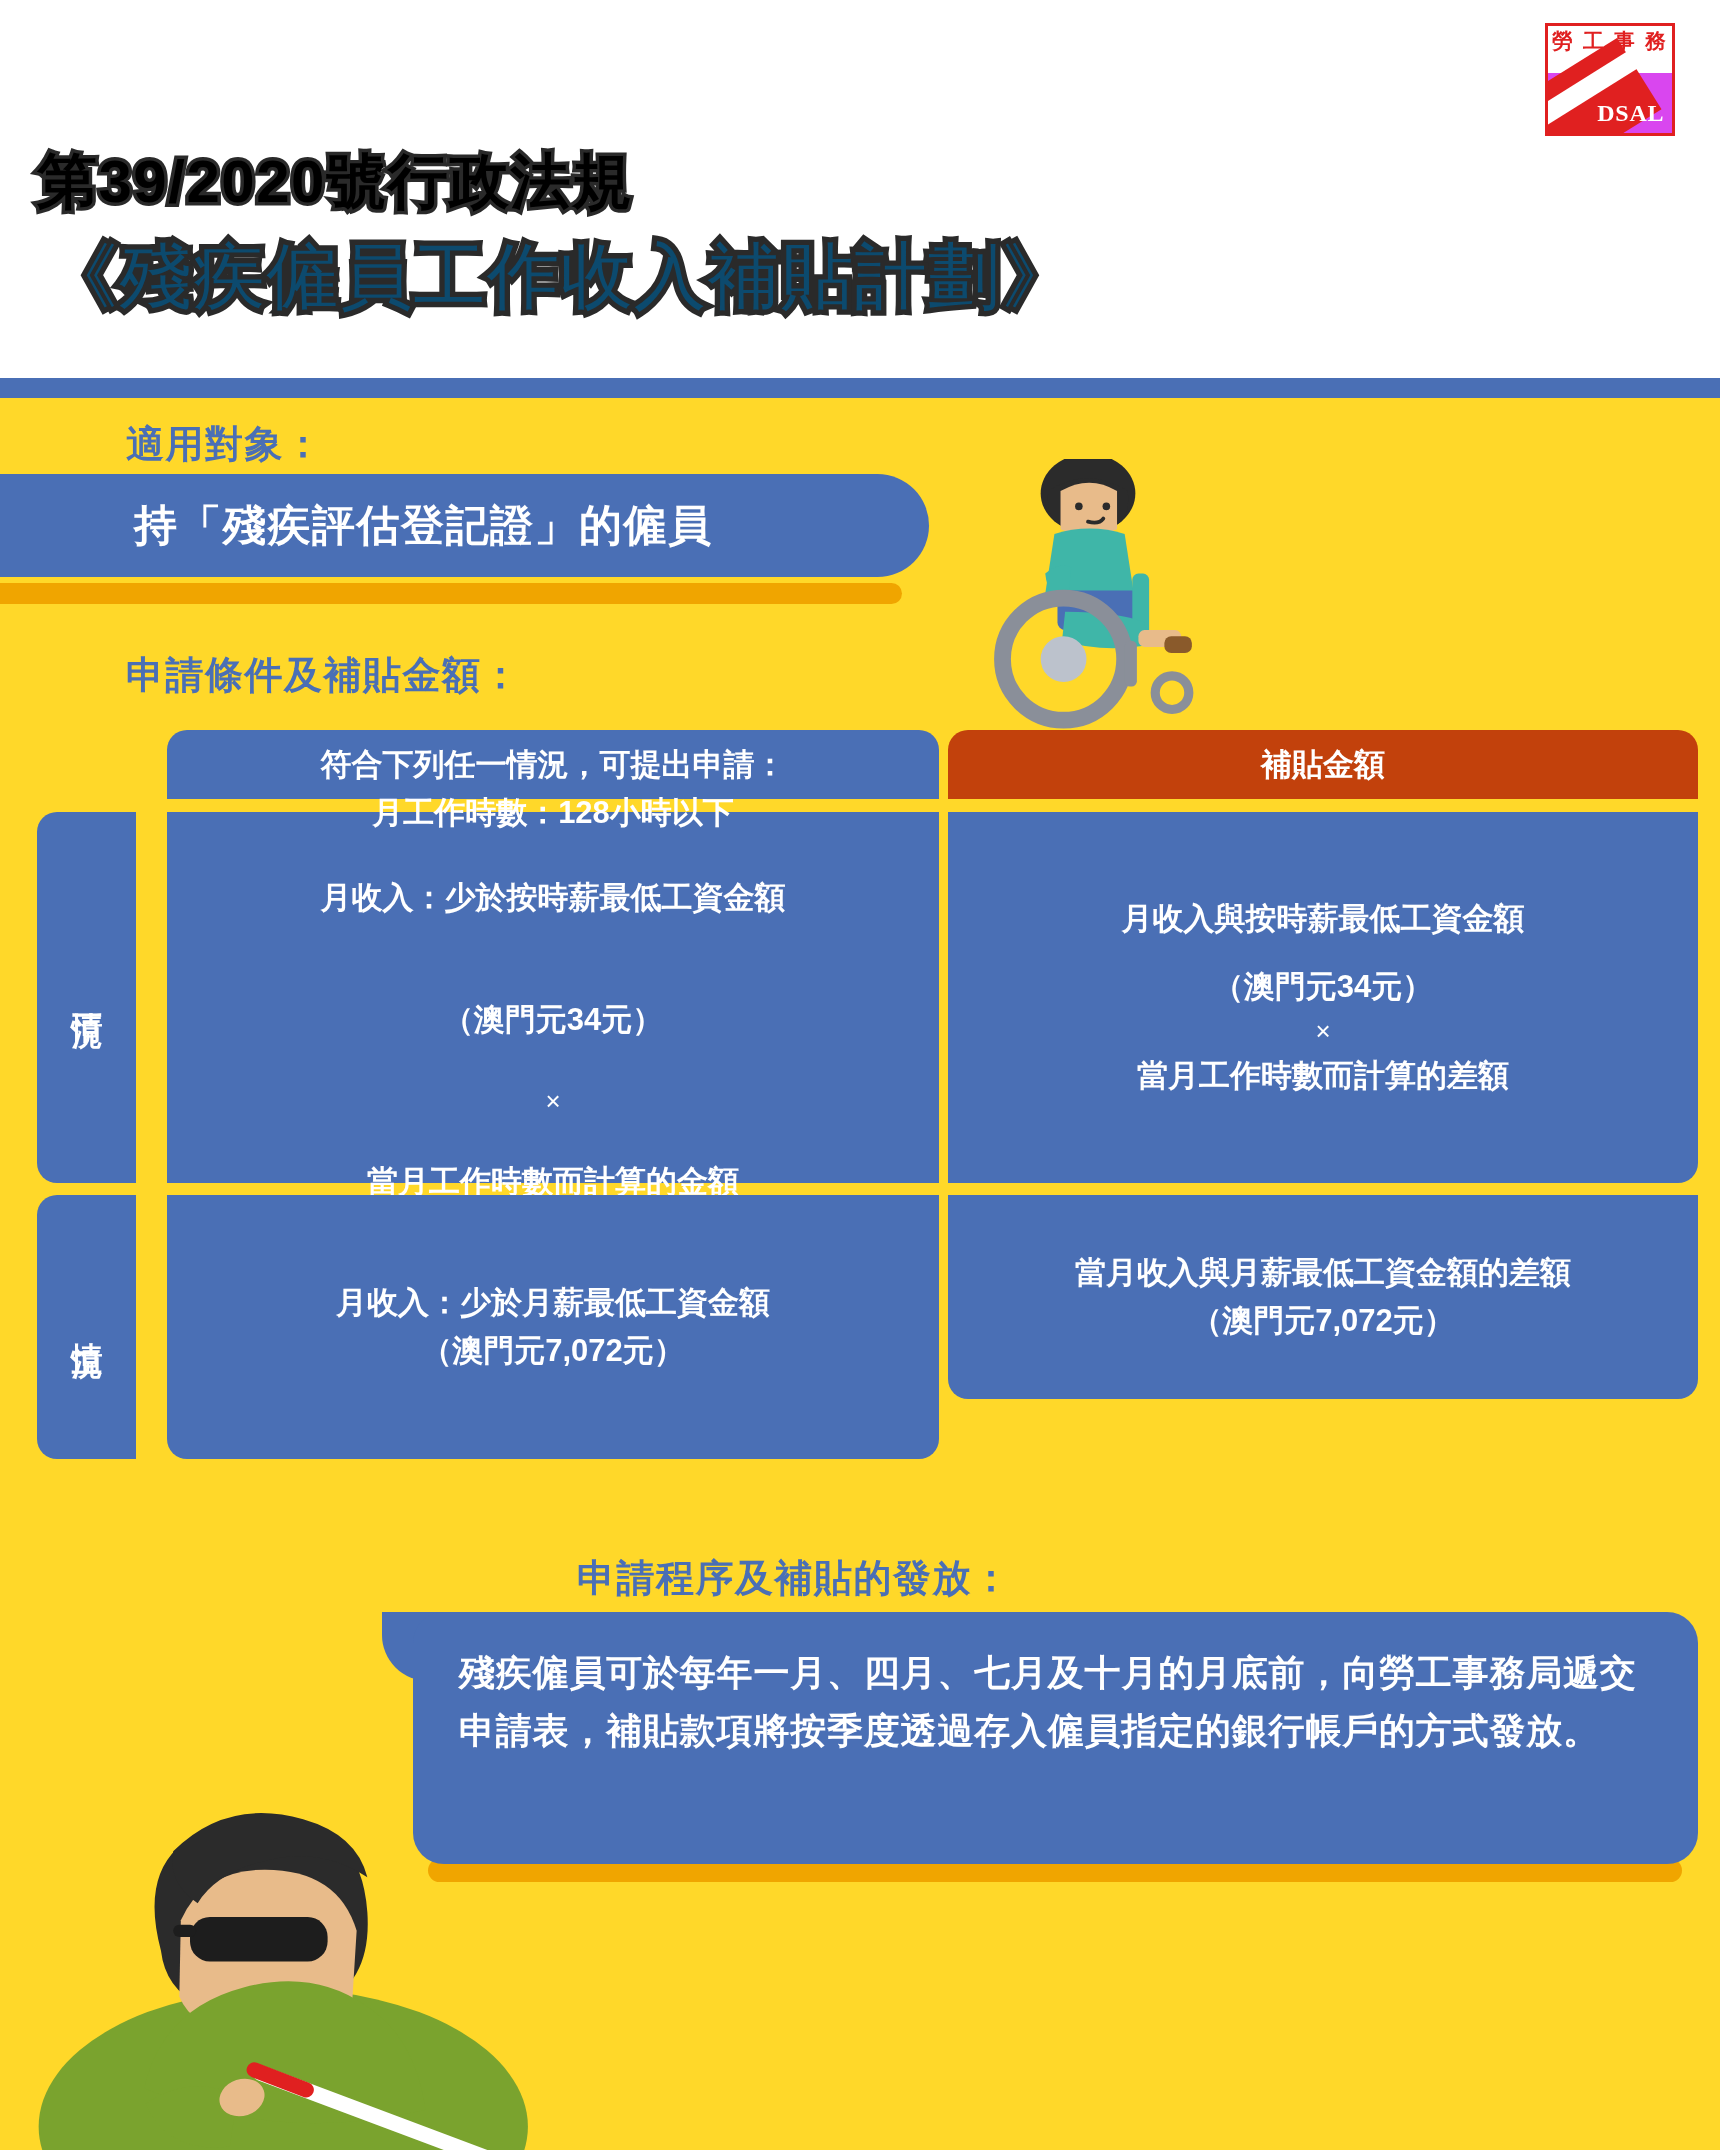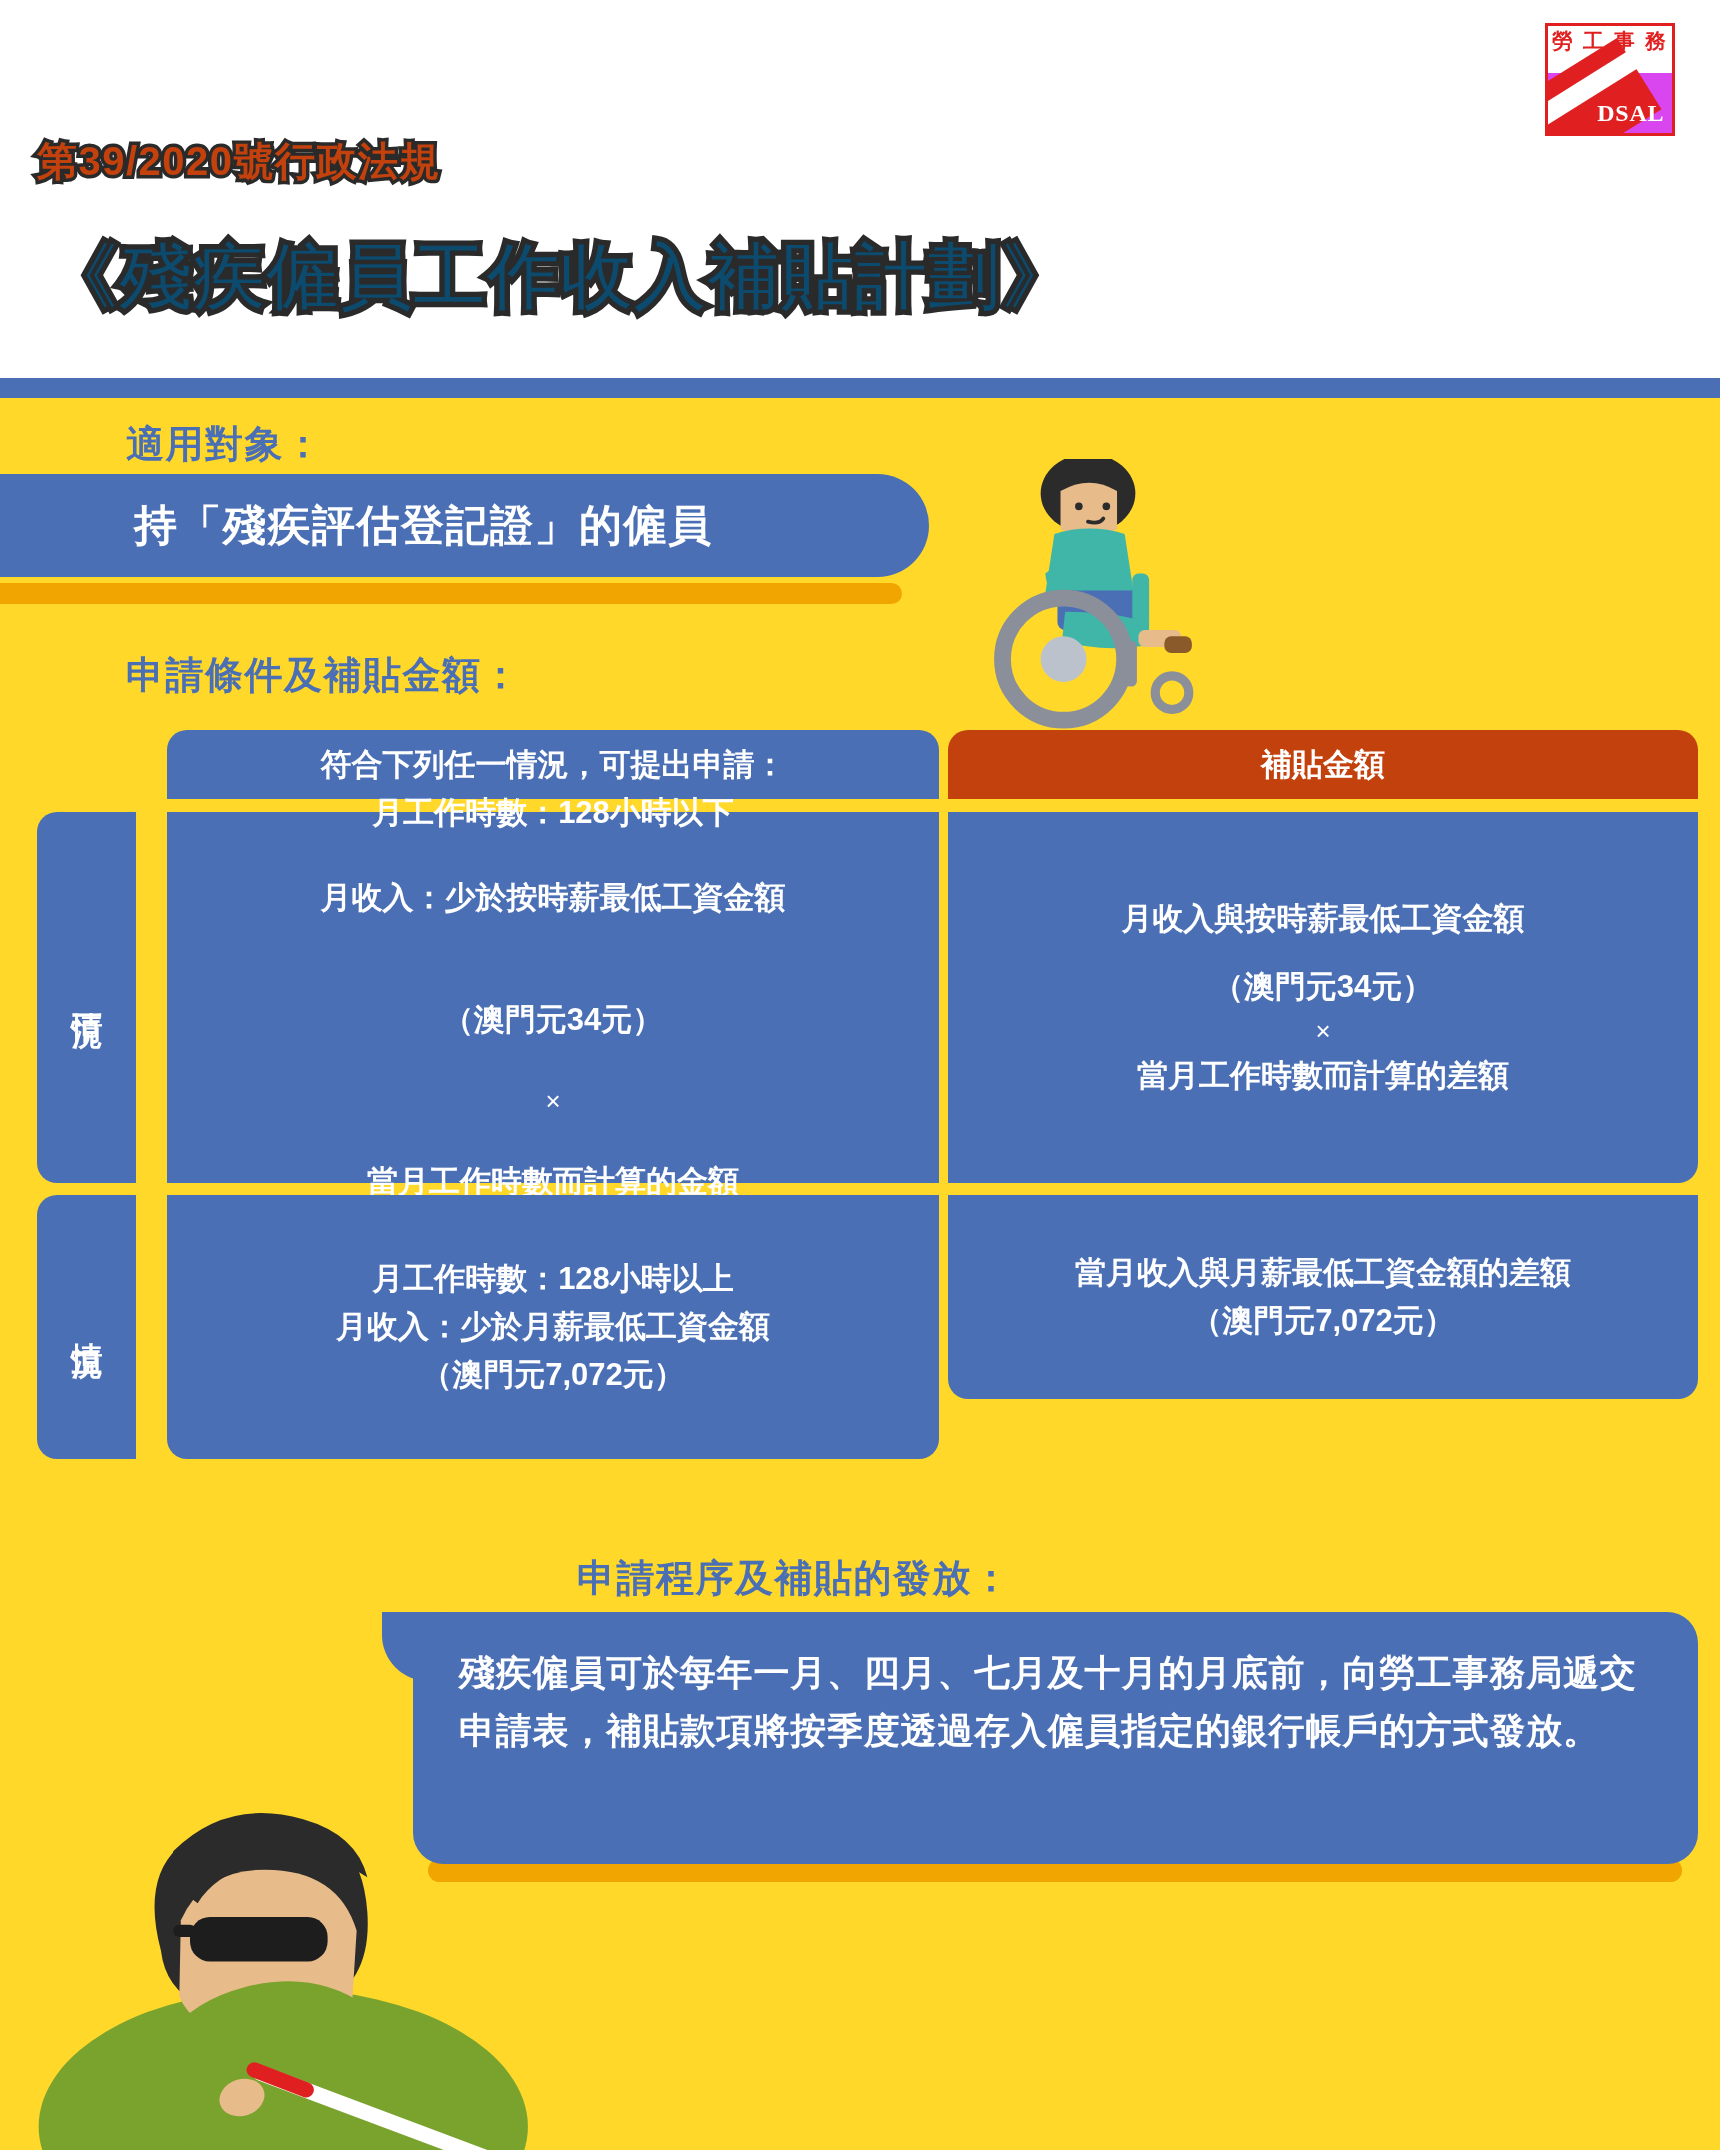--- a/index.html
+++ b/index.html
@@ -77,26 +77,26 @@
     right: 7.6px; bottom: 6.1px;
     color: #ffffff;
     font-size: 24px;
     font-weight: bold;
     letter-spacing: 0.8px;
     font-family: "Liberation Serif", serif;
   }
 
   .title-reg {
     position: absolute;
-    top: 134px;
+    top: 142px;
     left: 37px;
-    font-size: 40px;
-    font-weight: bold;
-    letter-spacing: 1.5px;
-    color: #c2410c;
+    font-size: 60px;
+    font-weight: bold;
+    letter-spacing: 1.5px;
+    color: #000000;
     -webkit-text-stroke: 6.9px #2a2a2a;
     paint-order: stroke fill;
     white-space: nowrap;
   }
   .title-main {
     position: absolute;
     top: 229px;
     left: 46px;
     font-size: 72px;
     font-weight: normal;
@@ -321,21 +321,20 @@
 
   <div class="cell r1c2">
     <div>月收入與按時薪最低工資金額</div>
     <div class="gap"></div>
     <div>（澳門元34元）</div>
     <div class="x">×</div>
     <div>當月工作時數而計算的差額</div>
   </div>
 
   <div class="cell r2c1">
-    <div>月工作時數：128小時以上</div>
     <div>月收入：少於月薪最低工資金額</div>
     <div>（澳門元7,072元）</div>
   </div>
 
   <div class="cell r2c2">
     <div>當月收入與月薪最低工資金額的差額</div>
     <div>（澳門元7,072元）</div>
   </div>
 
   <div class="label-proc">申請程序及補貼的發放：</div>

